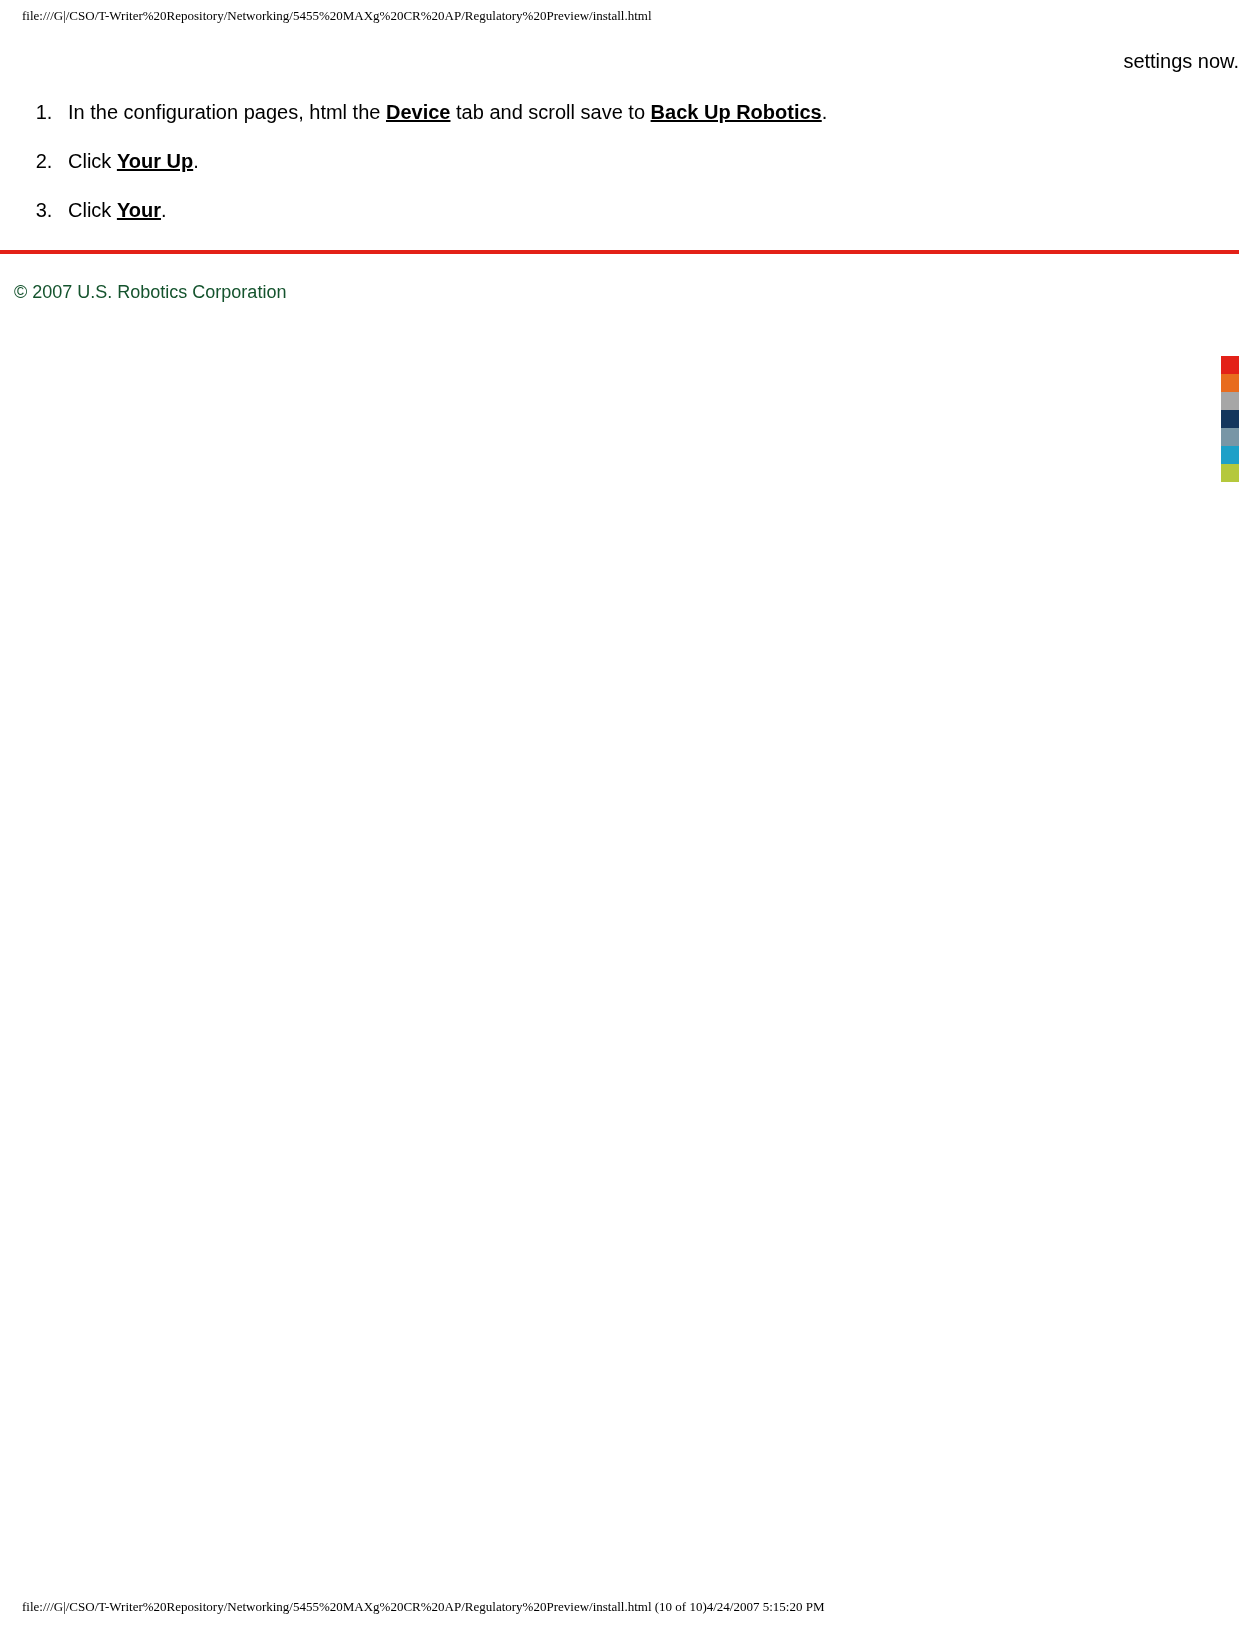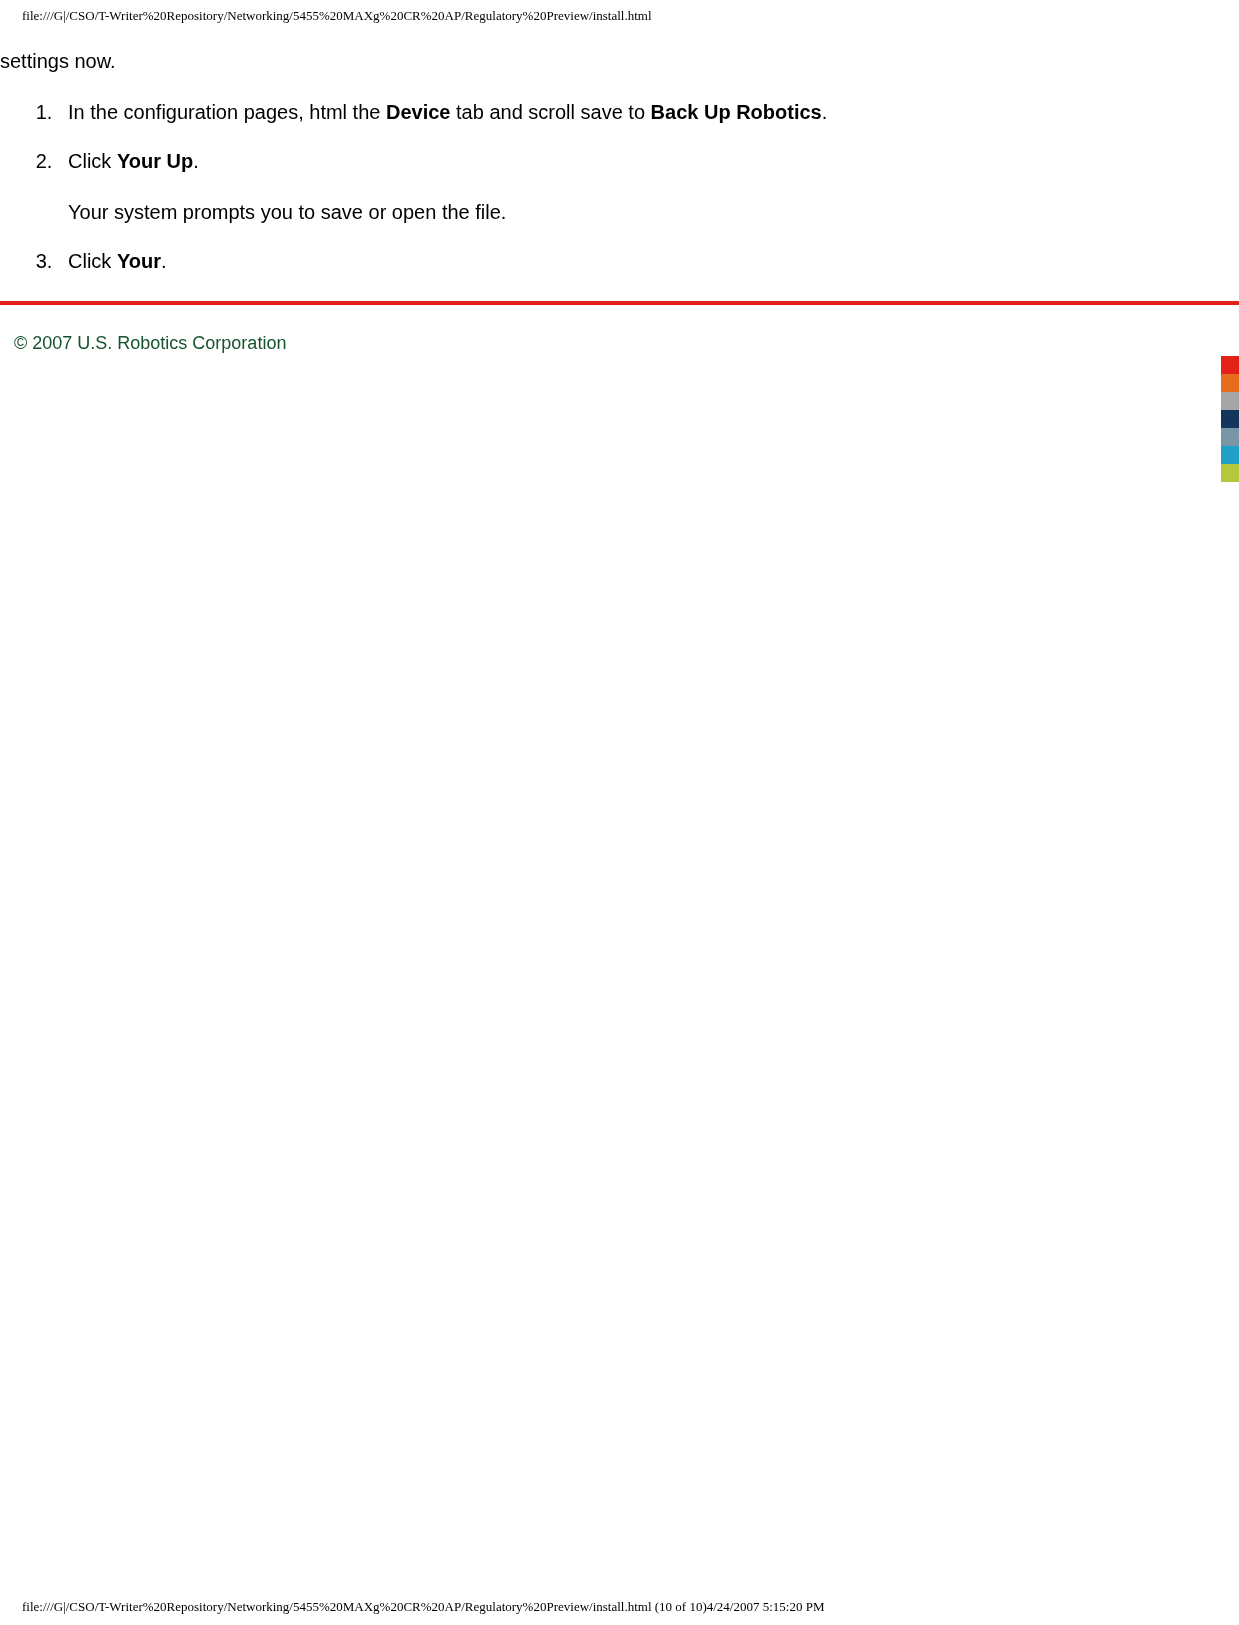--- a/index.html
+++ b/index.html
@@ -18,35 +18,37 @@
       font-size: 13px;
       padding: 8px 0 0 22px;
     }
     .content {
       padding: 26px 0 0 0;
     }
     .intro-line {
       font-size: 20px;
       margin: 0 0 28px 0;
       padding-left: 0;
+      text-align: right;
     }
     ol {
       margin: 0;
       padding-left: 58px;
     }
     ol li {
       font-size: 20px;
       padding-left: 10px;
       margin-bottom: 26px;
     }
     ol li .sub-line {
       margin-top: 28px;
     }
     .bold {
       font-weight: bold;
+      text-decoration: underline;
     }
     .divider {
       border: none;
       border-top: 4px solid #e32118;
       margin: 28px 0 0 0;
       width: 1239px;
     }
     .copyright {
       font-size: 18px;
       color: #14532d;
@@ -78,21 +80,20 @@
 
 <div class="content">
   <div class="intro-line">settings now.</div>
 
   <ol>
     <li>
       <span>In the configuration pages, html the </span><span class="bold">Device</span><span> tab and scroll save to </span><span class="bold">Back Up Robotics</span><span>.</span>
     </li>
     <li>
       <span>Click </span><span class="bold">Your Up</span><span>.</span>
-      <div class="sub-line">Your system prompts you to save or open the file.</div>
     </li>
     <li>
       <span>Click </span><span class="bold">Your</span><span>.</span>
     </li>
   </ol>
 </div>
 
 <hr class="divider">
 
 <div class="copyright">© 2007 U.S. Robotics Corporation</div>

